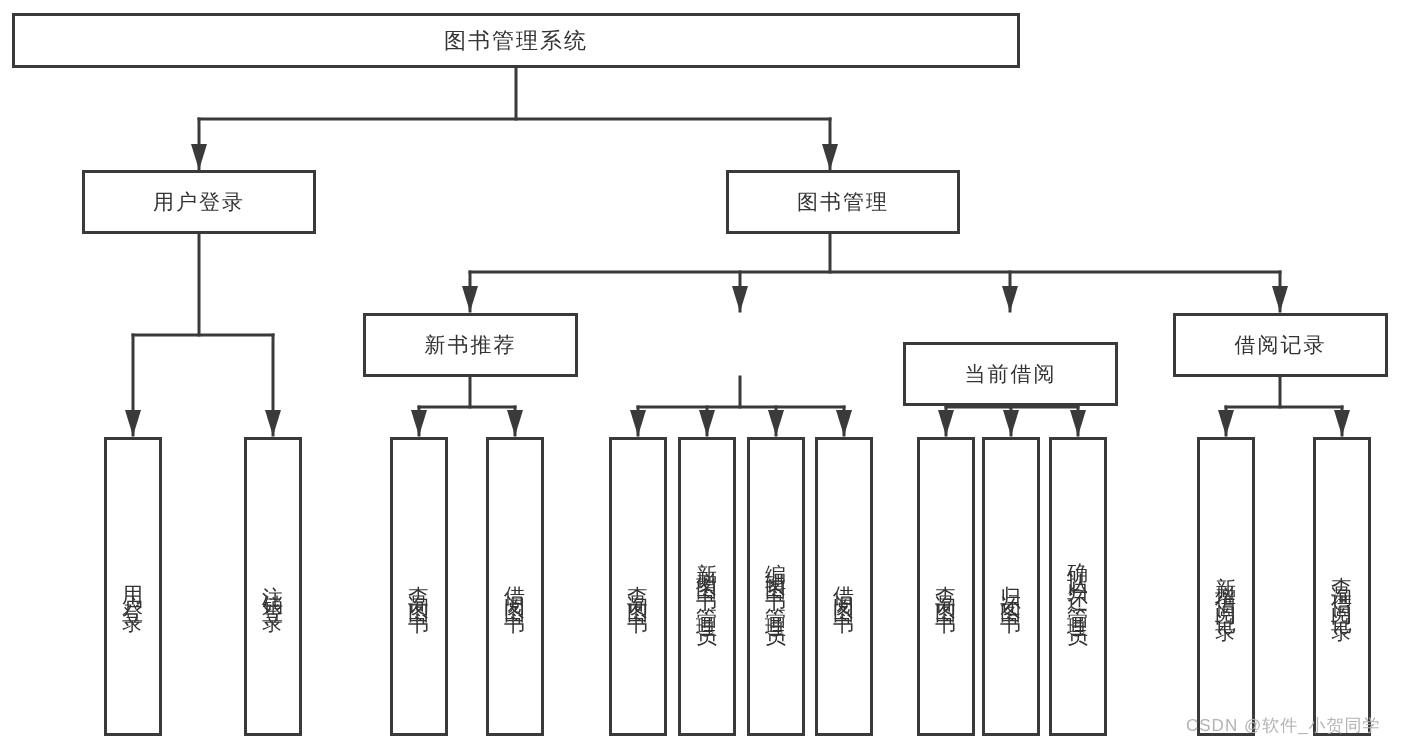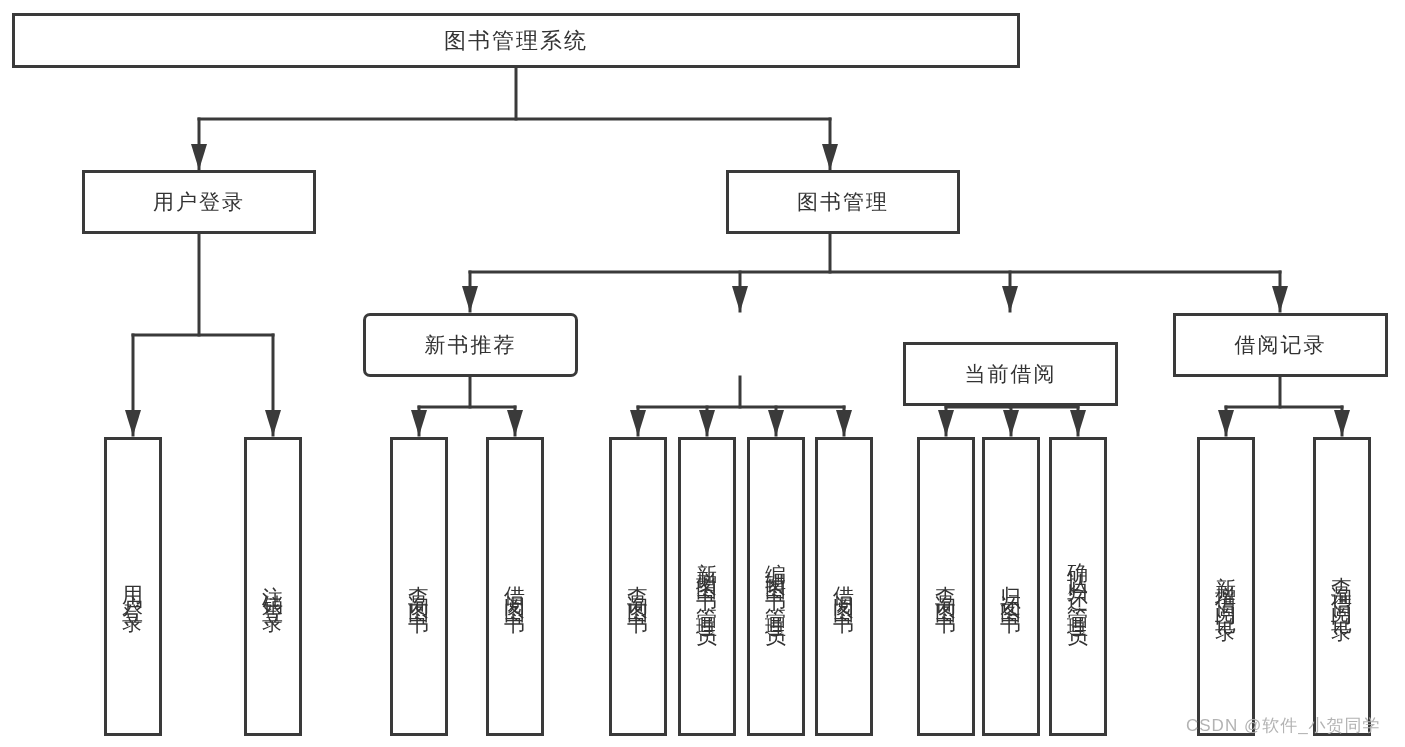--- a/index.html
+++ b/index.html
@@ -127,21 +127,21 @@
     <span class="hlabel">图书管理系统</span>
   </div>
 
   <div class="box" style="left:82px; top:170px; width:234px; height:64px;">
     <span class="hlabel">用户登录</span>
   </div>
   <div class="box" style="left:713px; top:170px; width:234px; height:64px;margin-left:13px;">
     <span class="hlabel">图书管理</span>
   </div>
 
-  <div class="box" style="left:363px; top:313px; width:215px; height:64px;border-radius:7px;">
+  <div class="box" style="left:363px; top:313px; width:215px; height:64px;">
     <span class="hlabel">新书推荐</span>
   </div>
   <div class="box" style="left:903px; top:313px; width:215px; height:64px;margin-top:29px;">
     <span class="hlabel">当前借阅</span>
   </div>
   <div class="box" style="left:1173px; top:313px; width:215px; height:64px;">
     <span class="hlabel">借阅记录</span>
   </div>
 
   <div class="box v" style="left:104px;">

